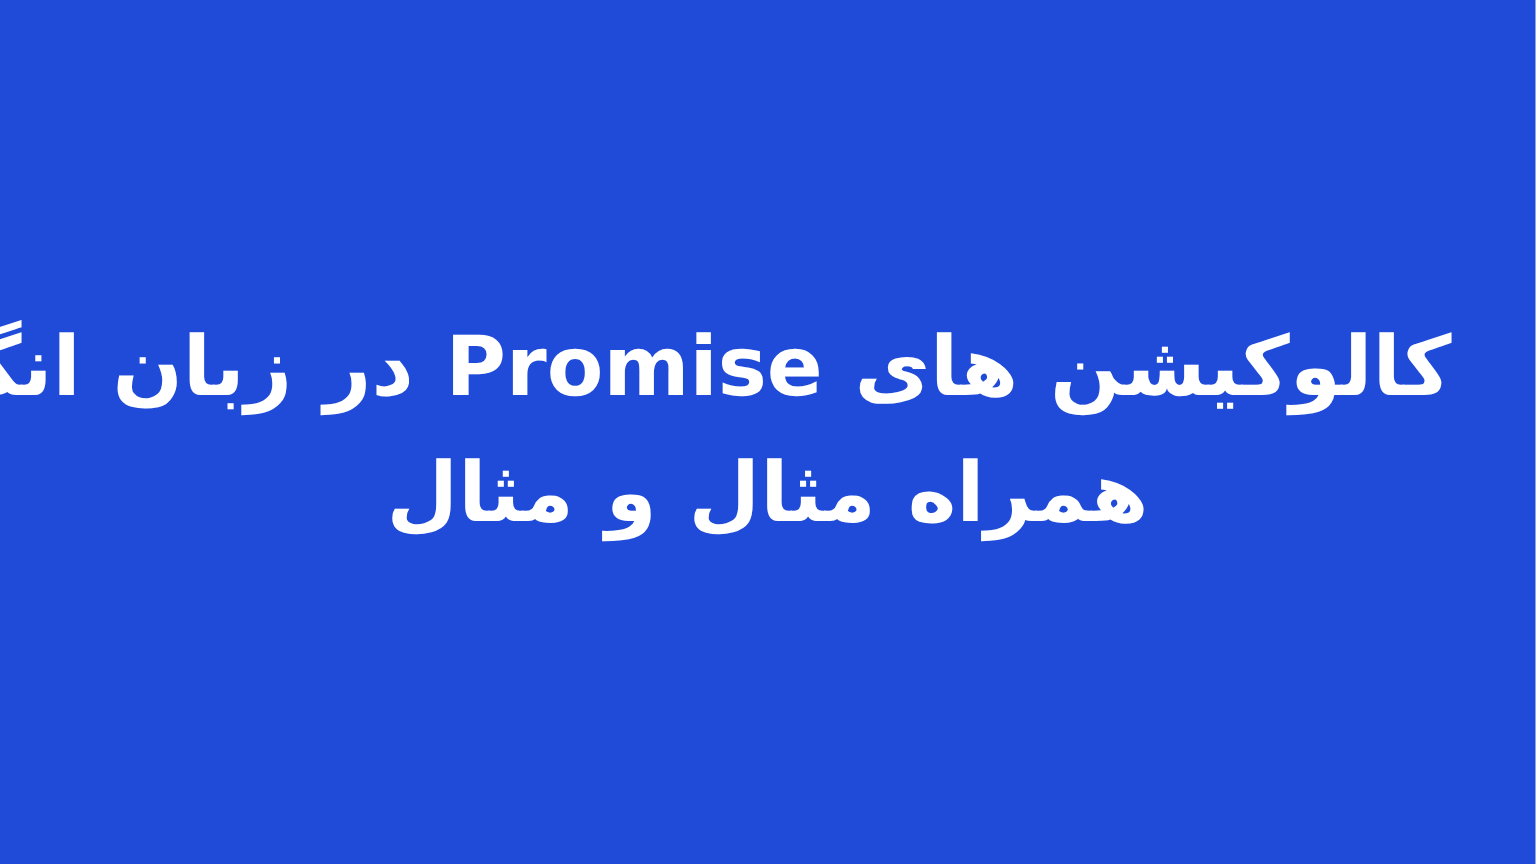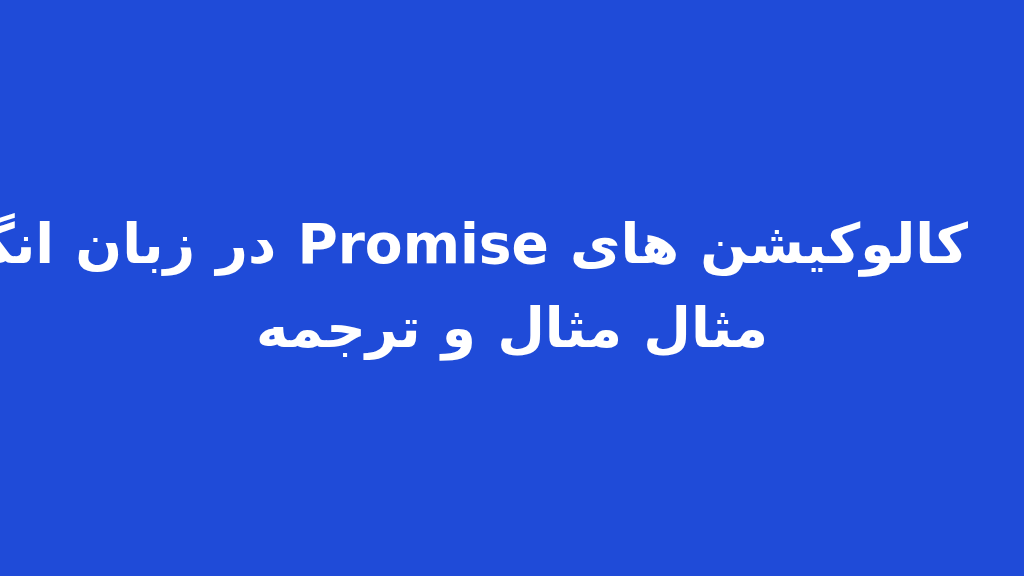--- a/index.html
+++ b/index.html
@@ -50,16 +50,16 @@
     white-space: nowrap;
   }
 </style>
 </head>
 <body>
 
 <div id="title-card" style="background: rgb(31, 75, 216);">
 
   <h1 id="headline" style="color: rgb(255, 255, 255);">
     <span class="line">کالوکیشن های Promise در زبان انگلیسی به</span>
-    <span class="line">مثال مثال و ترجمه</span>
+    <span class="line">همراه مثال و مثال</span>
   </h1>
 
 </div>
 
 </body></html>

